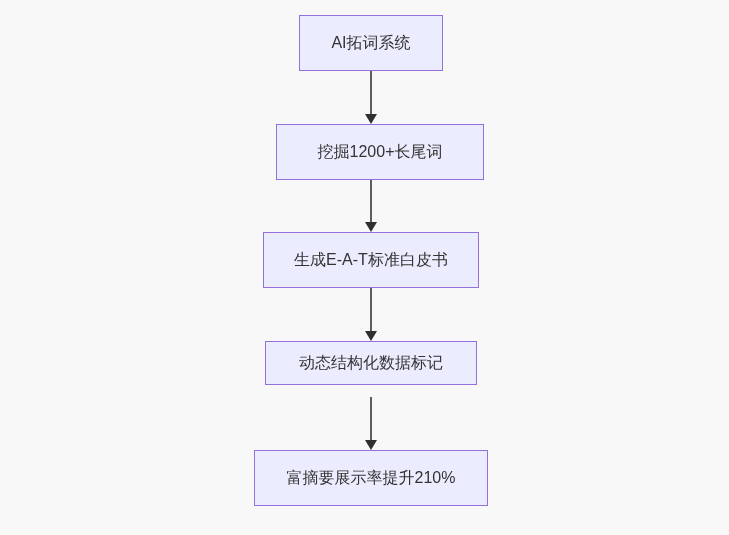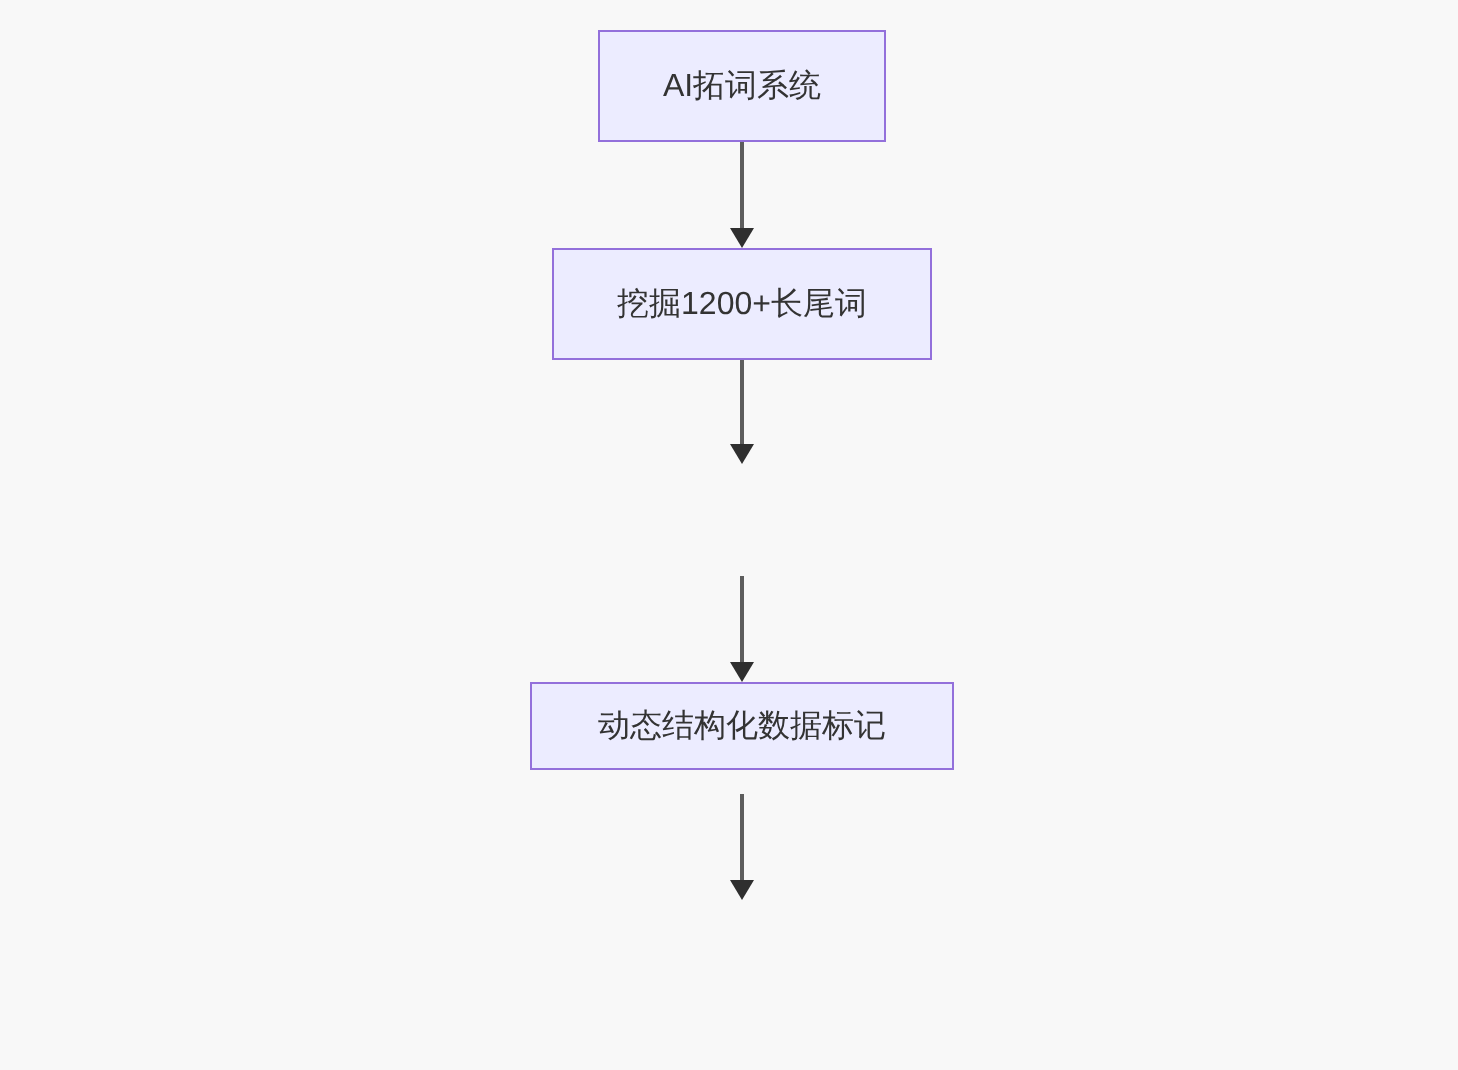--- a/index.html
+++ b/index.html
@@ -22,21 +22,21 @@
     border: 1px solid #9370DB;
     display: flex;
     align-items: center;
     justify-content: center;
     font-size: 16px;
     color: #333333;
     text-align: left;
     white-space: nowrap;
   }
   .node-1 { left: 299px; top: 15px;  width: 144px; height: 56px; }
-  .node-2 { left: 276px; top: 124px; width: 190px; height: 56px; }
+  .node-2 { left: 276px; top: 124px; width: 208px; height: 56px; }
   .node-3 { left: 263px; top: 232px; width: 216px; height: 56px; }
   .node-4 { left: 265px; top: 341px; width: 212px; height: 44px; }
   .node-5 { left: 254px; top: 450px; width: 234px; height: 56px; }
 
   .arrow {
     position: absolute;
     left: 365px;
     width: 12px;
   }
   .arrow-1 { top: 71px;  height: 53px; }
@@ -78,29 +78,35 @@
 
   <div class="flow-node node-2">
     <span>挖掘1200+长尾词</span>
   </div>
 
   <div class="arrow arrow-2">
     <div class="arrow-line"></div>
     <div class="arrow-head"></div>
   </div>
 
+  <div class="flow-node node-3">
+    <span>生成E-A-T标准白皮书</span>
+  </div>
 
   <div class="arrow arrow-3">
     <div class="arrow-line"></div>
     <div class="arrow-head"></div>
   </div>
 
   <div class="flow-node node-4">
     <span>动态结构化数据标记</span>
   </div>
 
   <div class="arrow arrow-4">
     <div class="arrow-line"></div>
     <div class="arrow-head"></div>
   </div>
 
+  <div class="flow-node node-5">
+    <span>富摘要展示率提升210%</span>
+  </div>
 
 </div>
 
 </body></html>

